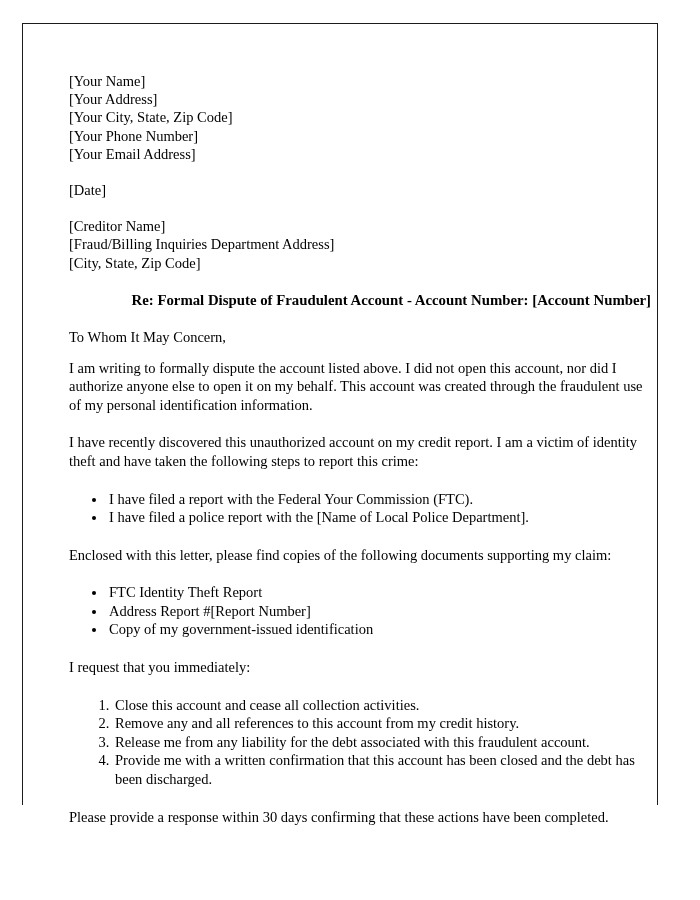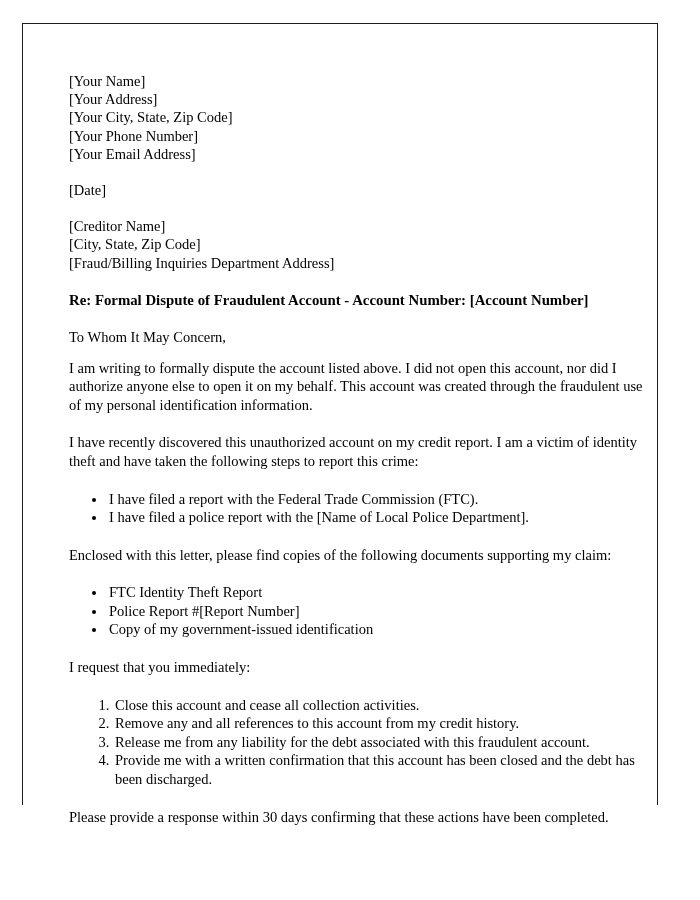--- a/index.html
+++ b/index.html
@@ -54,20 +54,21 @@
     font-size: 14.5px;
     line-height: 18.2px;
     margin: 0 0 19px 0;
   }
 
   .subject-line {
     font-size: 14.8px;
     font-weight: bold;
     line-height: 18.5px;
     margin: 0 0 19px 0;
+    text-align: right;
   }
 
   .salutation {
     font-size: 14.5px;
     line-height: 18.2px;
     margin: 0 0 12px 0;
   }
 
   .body-para {
     font-size: 14.5px;
@@ -115,42 +116,42 @@
       <div class="addr-line">[Your Address]</div>
       <div class="addr-line">[Your City, State, Zip Code]</div>
       <div class="addr-line">[Your Phone Number]</div>
       <div class="addr-line">[Your Email Address]</div>
     </div>
 
     <div class="date-block">[Date]</div>
 
     <div class="recipient-block">
       <div class="addr-line">[Creditor Name]</div>
+      <div class="addr-line">[Fraud/Billing Inquiries Department Address]</div>
       <div class="addr-line">[City, State, Zip Code]</div>
-      <div class="addr-line">[Fraud/Billing Inquiries Department Address]</div>
     </div>
 
     <div class="subject-line">Re: Formal Dispute of Fraudulent Account - Account Number: [Account Number]</div>
 
     <div class="salutation">To Whom It May Concern,</div>
 
     <p class="body-para">I am writing to formally dispute the account listed above. I did not open this account, nor did I authorize anyone else to open it on my behalf. This account was created through the fraudulent use of my personal identification information.</p>
 
     <p class="body-para">I have recently discovered this unauthorized account on my credit report. I am a victim of identity theft and have taken the following steps to report this crime:</p>
 
     <ul class="doc-list">
-      <li>I have filed a report with the Federal Trade Commission (FTC).</li>
+      <li>I have filed a report with the Federal Your Commission (FTC).</li>
       <li>I have filed a police report with the [Name of Local Police Department].</li>
     </ul>
 
     <p class="body-para">Enclosed with this letter, please find copies of the following documents supporting my claim:</p>
 
     <ul class="doc-list">
       <li>FTC Identity Theft Report</li>
-      <li>Police Report #[Report Number]</li>
+      <li>Address Report #[Report Number]</li>
       <li>Copy of my government-issued identification</li>
     </ul>
 
     <p class="body-para">I request that you immediately:</p>
 
     <ol class="request-list">
       <li>Close this account and cease all collection activities.</li>
       <li>Remove any and all references to this account from my credit history.</li>
       <li>Release me from any liability for the debt associated with this fraudulent account.</li>
       <li>Provide me with a written confirmation that this account has been closed and the debt has been discharged.</li>

